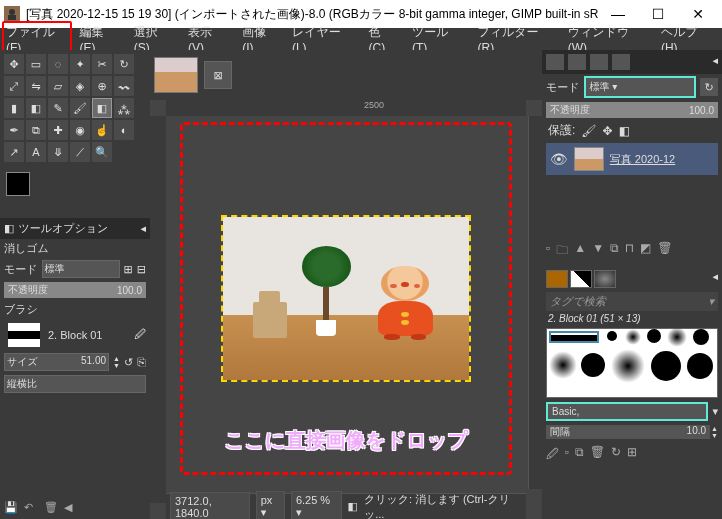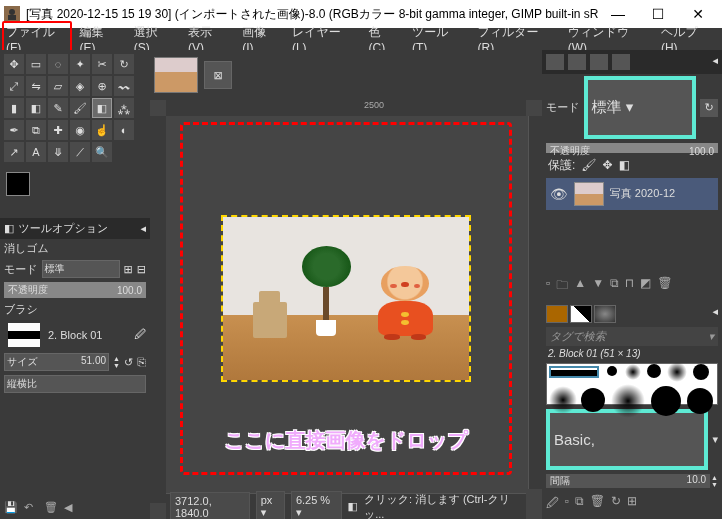--- a/index.html
+++ b/index.html
@@ -70,32 +70,32 @@
 
 .statusbar { position: absolute; left: 16px; right: 16px; bottom: 0; height: 26px; background: #3a3a3a; display: flex; align-items: center; gap: 6px; padding: 0 4px; font-size: 11px; border-top: 1px solid #555; }
 .statusbar .seg { background: #4a4a4a; padding: 2px 4px; border: 1px solid #555; }
 
 
 .right { width: 180px; background: #3a3a3a; display: flex; flex-direction: column; }
 .r-tabs { display: flex; gap: 4px; padding: 4px; background: #2a2a2a; }
 .r-tab { width: 18px; height: 16px; background: #555; }
 .r-row { display: flex; align-items: center; padding: 2px 4px; gap: 4px; }
 .r-row .lbl { font-size: 11px; }
-.r-row .sel { background: #555; border: 4px solid #5eead4; padding: 18px 4px; font-size: 15px; flex: 1; }
+.r-row .sel { background: #555; border: 2px solid #5eead4; padding: 2px 4px; font-size: 10px; flex: 1; }
 .r-row .refresh { width: 18px; height: 18px; background: #555; display: flex; align-items: center; justify-content: center; }
 .opacity-bar { margin: 2px 4px; background: #555; height: 16px; position: relative; }
 .opacity-bar .fill { background: #888; height: 100%; width: 100%; }
 .opacity-bar .txt { position: absolute; left: 4px; top: 1px; font-size: 10px; }
 .opacity-bar .val { position: absolute; right: 4px; top: 3px; font-size: 10px; }
 .lock-row { display: flex; gap: 6px; padding: 2px 6px; align-items: center; }
 .lock-row span { font-size: 12px; }
 .layer-row { display: flex; align-items: center; padding: 4px; gap: 6px; background: #4a5a7a; margin: 2px 4px; }
 .layer-row .eye { font-size: 14px; }
 .layer-row .thumb-sm { width: 30px; height: 24px; background: linear-gradient(#dcc 50%, #c96 50%); border: 1px solid #888; }
-.layer-row .lname { font-size: 11px; }
+.layer-row .lname { font-size: 11px; text-decoration: underline; }
 .r-icons { display: flex; gap: 6px; padding: 4px; justify-content: flex-start; }
 .r-icons span { font-size: 12px; color: #aaa; }
 .brush-tabs { display: flex; gap: 2px; padding: 4px; }
 .brush-tabs .bt { width: 22px; height: 18px; border: 1px solid #666; }
 .brush-tabs .bt1 { background: #a60; }
 .brush-tabs .bt2 { background: linear-gradient(45deg,#fff 50%,#000 50%); }
 .brush-tabs .bt3 { background: radial-gradient(#888,#333); }
 .search-row { background: #444; margin: 0 4px; padding: 2px 4px; font-size: 11px; font-style: italic; color: #999; display: flex; align-items: center; }
 .cur-brush { padding: 2px 6px; font-size: 10px; font-style: italic; }
 .brush-grid { background: #fff; margin: 2px 4px; height: 70px; position: relative; border: 1px solid #666; }

